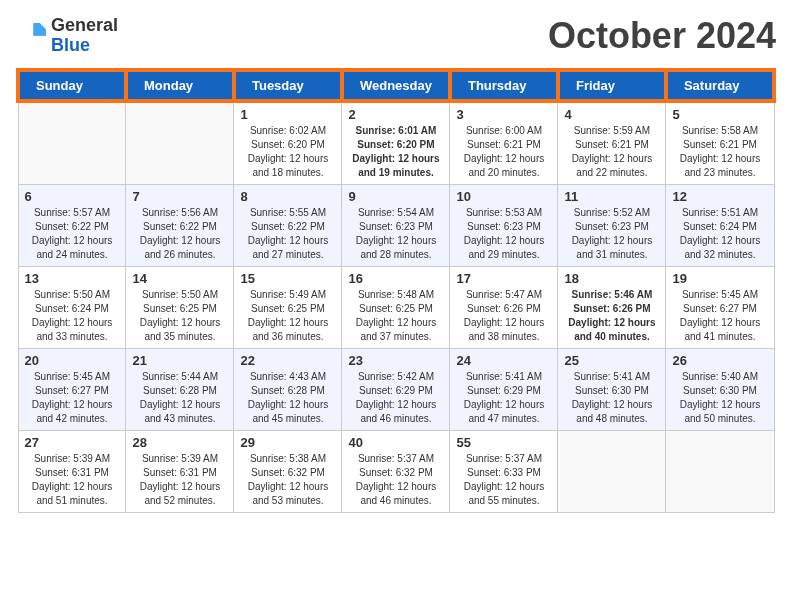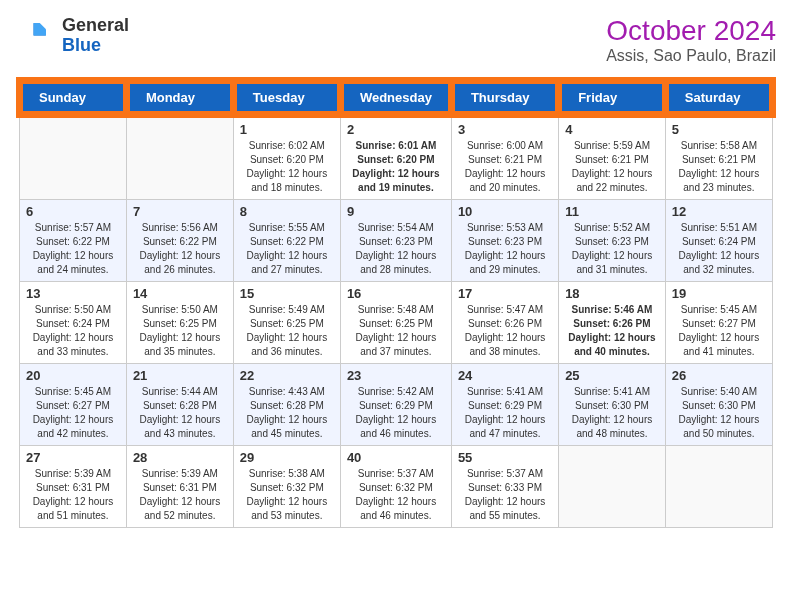--- a/index.html
+++ b/index.html
@@ -12,60 +12,60 @@
     }
     .header {
       display: flex;
       justify-content: space-between;
       align-items: flex-start;
       margin-bottom: 12px;
     }
     .logo {
       display: flex;
       align-items: center;
-      gap: 16px;
+      gap: 5px;
     }
     .logo-text {
       font-size: 18px;
       font-weight: bold;
       line-height: 1.1;
     }
     .logo-general { color: #333; }
     .logo-blue { color: #1565c0; }
     .logo-icon {
       width: 28px;
       height: 28px;
       margin-left: 2px;
     }
     .title-block {
       text-align: right;
     }
     .title-month {
-      font-size: 28px;
-      font-weight: normal;
-      color: #a21caf;
+      font-size: 36px;
+      font-weight: bold;
+      color: #404040;
       line-height: 1.1;
     }
     .title-location {
       font-size: 16px;
       color: #555;
     }
     .calendar {
       width: 100%;
       border-collapse: collapse;
       border: 1px solid #ccc;
     }
     .calendar th {
       background-color: #1565c0;
       color: #fff;
       text-align: left;
       padding: 6px 16px;
       font-size: 13px;
       font-weight: bold;
-      border: 7px solid #f97316;
+      border: 4px solid #f97316;
     }
     .calendar td {
       border: 1px solid #ccc;
       vertical-align: top;
       padding: 4px 6px;
       width: calc(100% / 7);
       min-height: 80px;
       font-size: 11px;
       color: #333;
     }
@@ -101,21 +101,20 @@
     </div>
     <div>
       <div class="logo-text">
         <span class="logo-general">General</span><br>
         <span class="logo-blue">Blue</span>
       </div>
     </div>
   </div>
   <div class="title-block">
     <div class="title-month">October 2024</div>
-    <div class="title-location">Assis, Sao Paulo, Brazil</div>
   </div>
 </div>
 
 <table class="calendar">
   <thead>
     <tr>
     <th>Sunday</th>
         <th>Monday</th>
         <th>Tuesday</th>
         <th>Wednesday</th>

